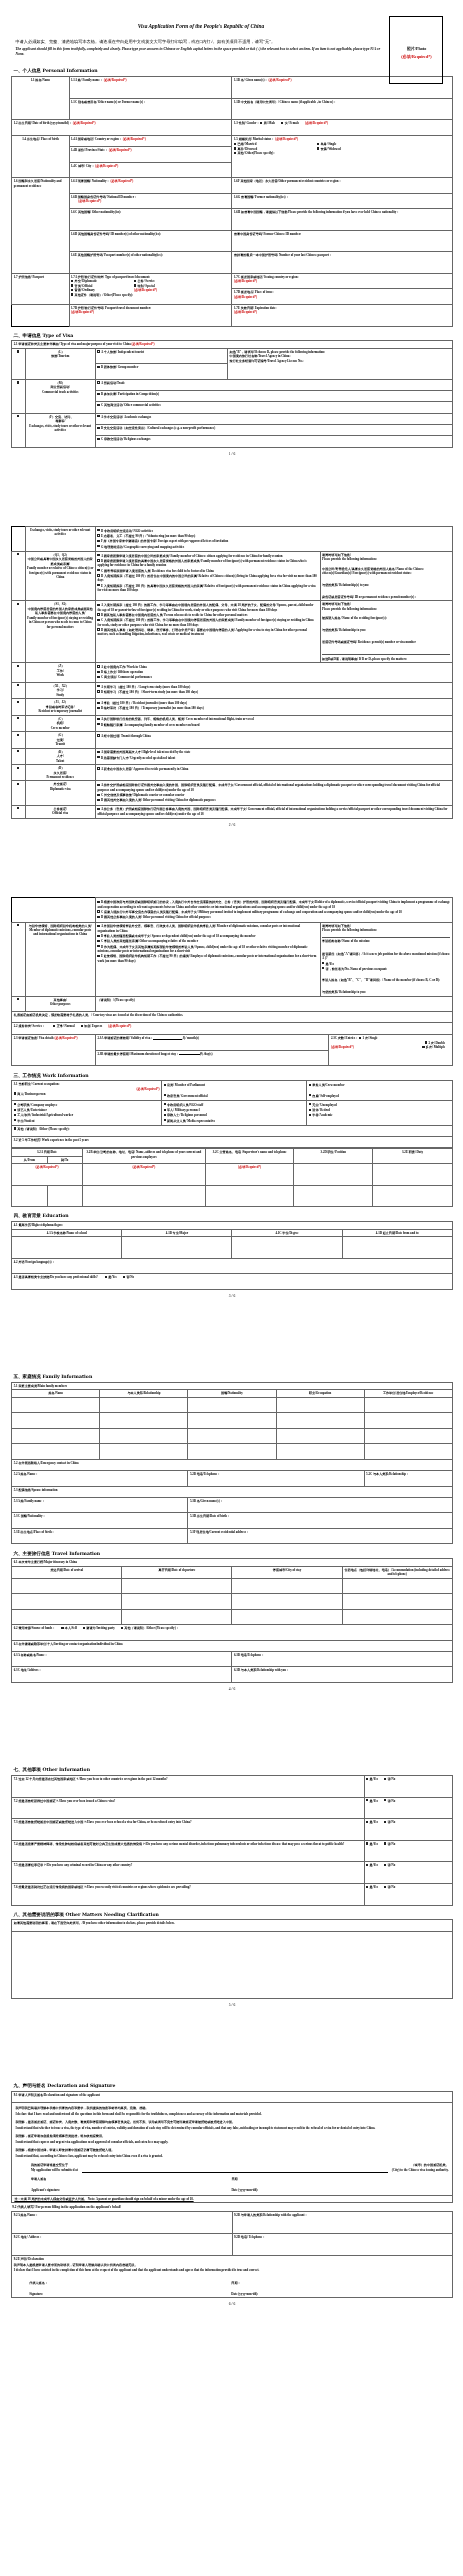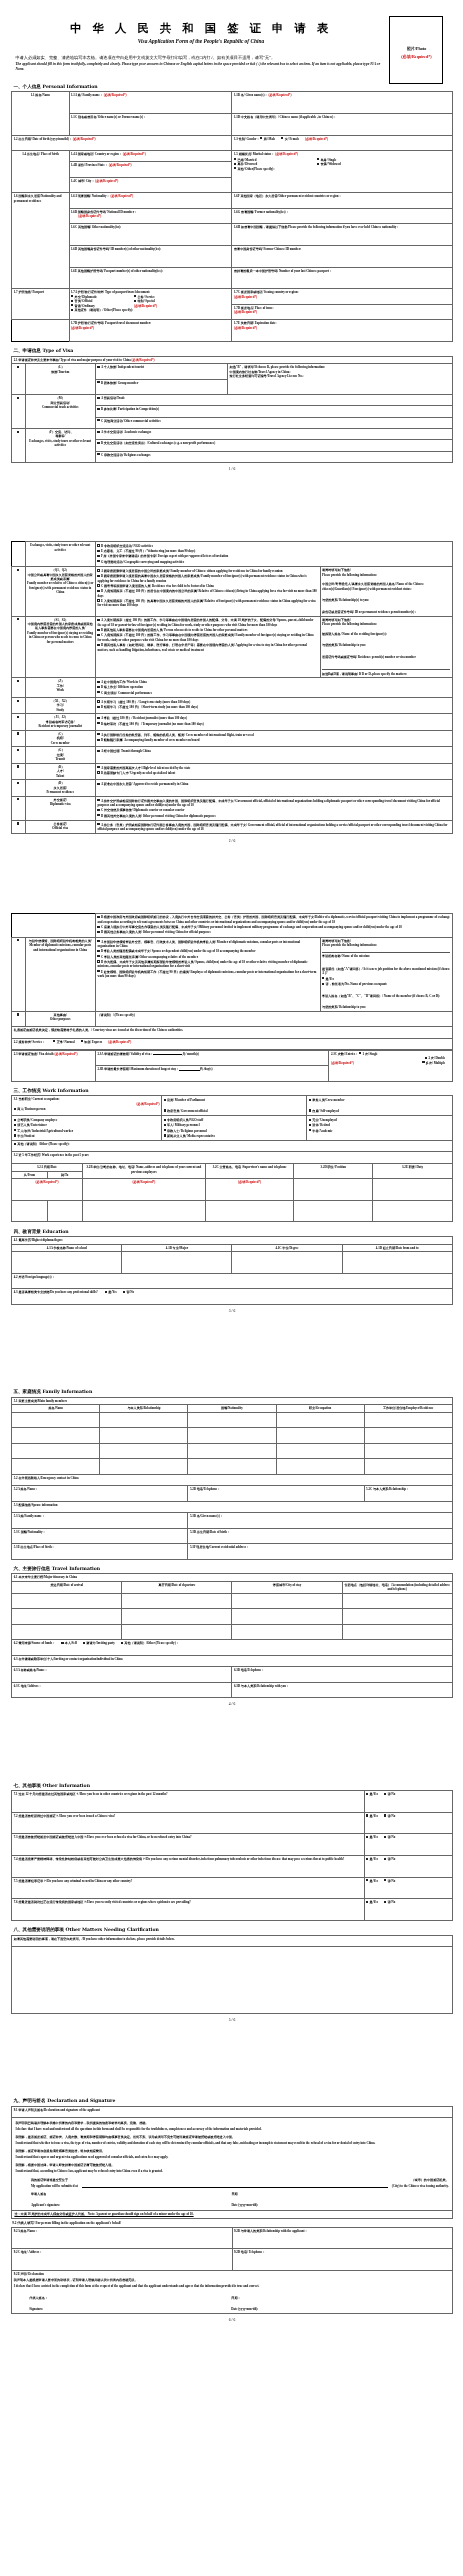--- a/index.html
+++ b/index.html
@@ -63,21 +63,20 @@
   .longline { display:inline-block; border-bottom:0.4px solid #000; min-width:93px; height:4.1px; vertical-align:-0.5px; }
   .note-u { text-decoration:underline; font-weight:bold; }
   .hdrow td { text-align:center; vertical-align:middle; }
 </style>
 </head>
 <body>
 
 <div class="page">
 
   <div class="doc-header">
-    <div class="title-cn">中 华 人 民 共 和 国 签 证 申 请 表</div>
     <div class="title-en">Visa Application Form of the People's Republic of China</div>
     <div class="photo-box">
       <div class="pl">照片/Photo</div>
       <div class="req">(必填/Required*)</div>
     </div>
     <div class="intro">
       <div class="cn">申请人必须如实、完整、清楚地填写本表格。请逐项在空白处用中文或英文大写字母打印填写，或在□内打√。如有关项目不适用，请写“无”。</div>
       <div class="en">The applicant should fill in this form truthfully, completely and clearly. Please type your answers in Chinese or English capital letters in the space provided or tick (√) the relevant box to select an item. If an item is not applicable, please type N/A or None.</div>
     </div>
   </div>

